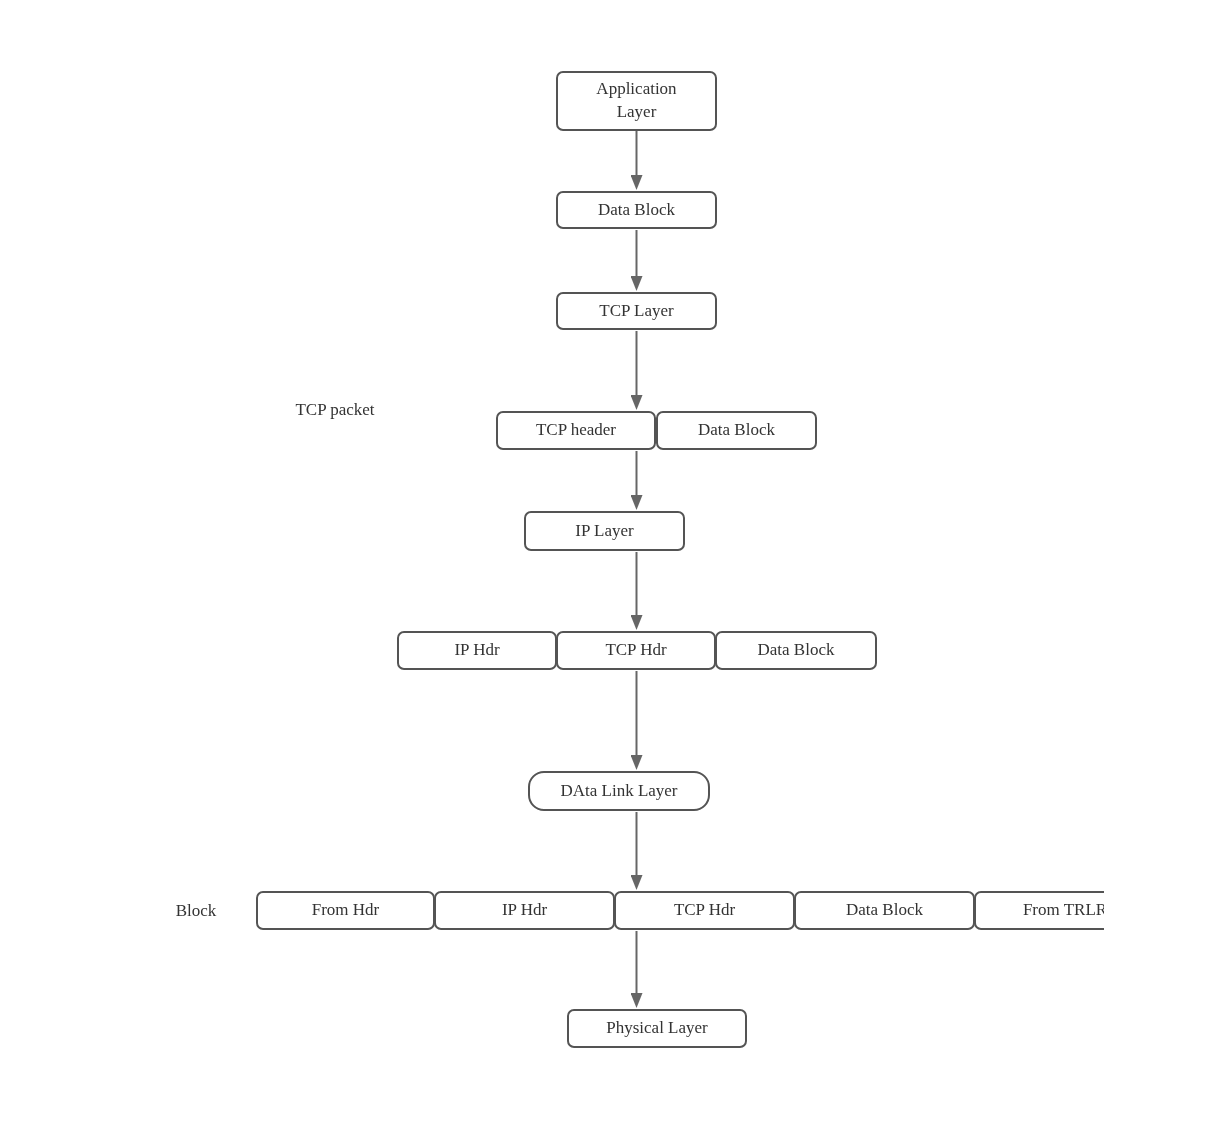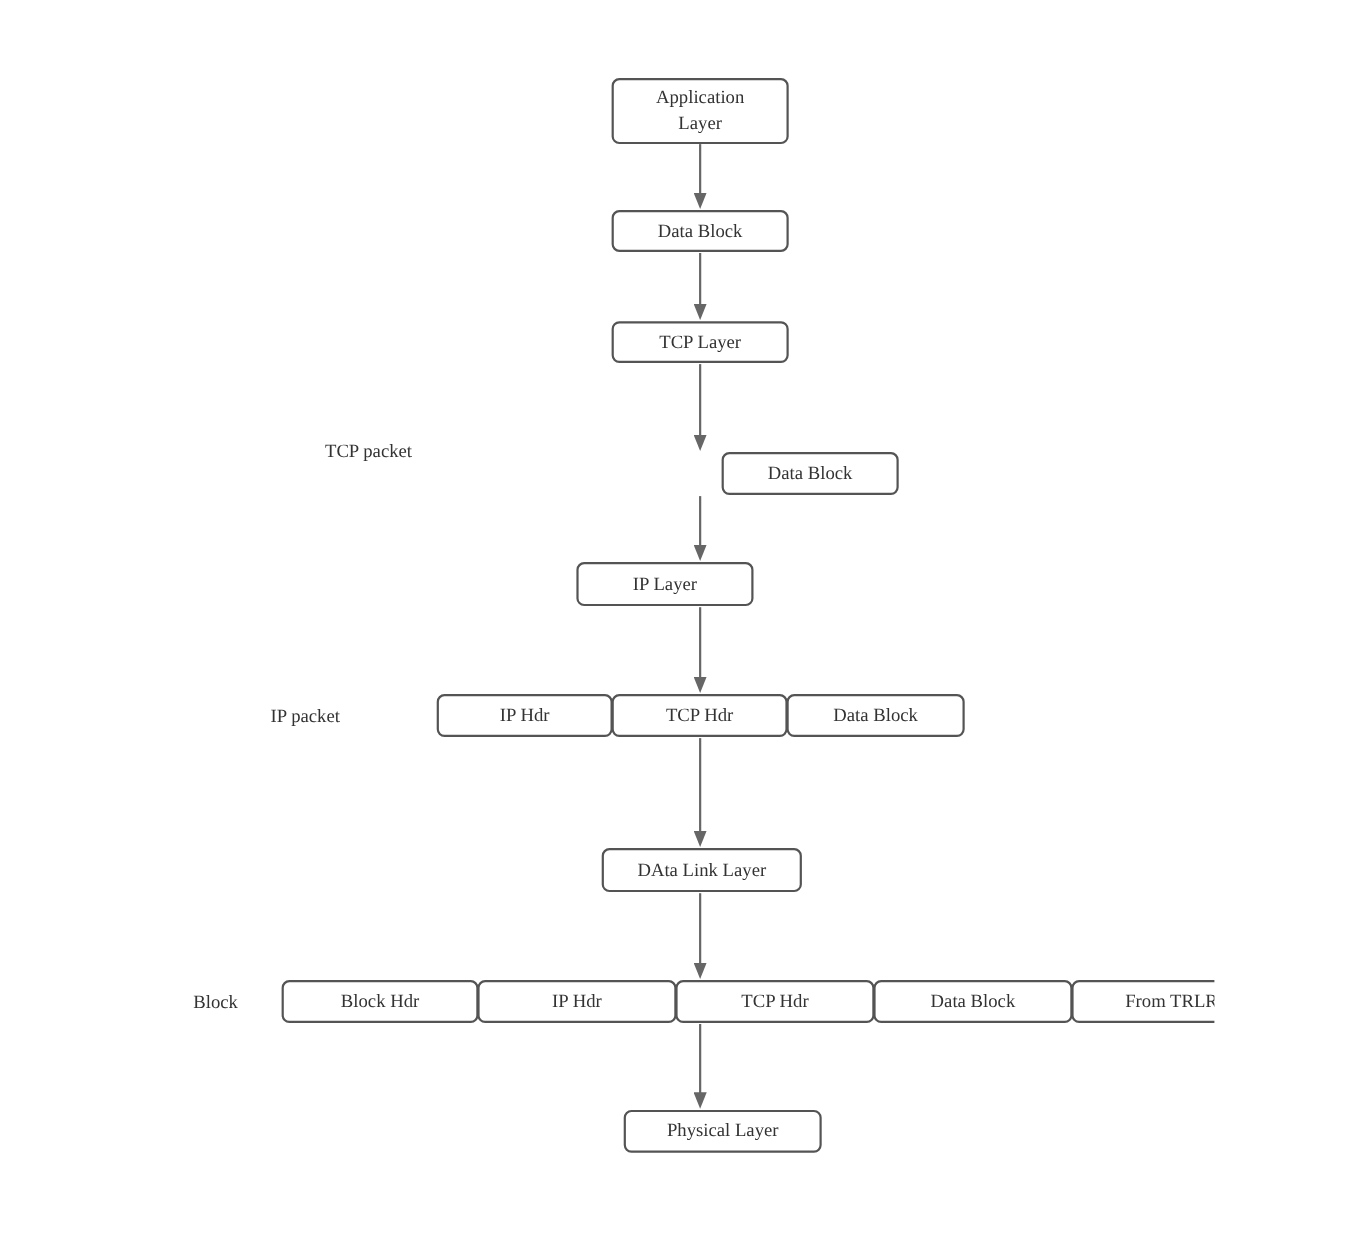--- a/index.html
+++ b/index.html
@@ -74,33 +74,33 @@
   </svg>
 
   <div class="node" style="left:556px; top:71px;  width:161px; height:60px;">Application
 Layer</div>
 
   <div class="node" style="left:556px; top:191px; width:161px; height:38px;">Data Block</div>
 
   <div class="node" style="left:556px; top:292px; width:161px; height:38px;">TCP Layer</div>
 
   <div class="row-label" style="left:250px; top:390px; width:170px; height:39px;">TCP packet</div>
+  <div class="node" style="left:496px; top:411px; width:160px; height:39px;">TCP header</div>
   <div class="node" style="left:656px; top:411px; width:161px; height:39px;">Data Block</div>
 
   <div class="node" style="left:524px; top:511px; width:161px; height:40px;">IP Layer</div>
 
-  <div class="row-label" style="left:195px; top:631px; width:165px; height:39px;">IP packet</div>
   <div class="node" style="left:397px; top:631px; width:160px; height:39px;">IP Hdr</div>
   <div class="node" style="left:556px; top:631px; width:160px; height:39px;">TCP Hdr</div>
   <div class="node" style="left:715px; top:631px; width:162px; height:39px;">Data Block</div>
 
-  <div class="node" style="left:547px; top:771px; width:182px; height:40px;">DAta Link Layer</div>
+  <div class="node" style="left:528px; top:771px; width:182px; height:40px;border-radius:16px;">DAta Link Layer</div>
 
   <div class="row-label" style="left:133px; top:891px; width:126px; height:39px;">Block</div>
-  <div class="node" style="left:256px; top:891px; width:179px; height:39px;">Block Hdr</div>
+  <div class="node" style="left:256px; top:891px; width:179px; height:39px;">From Hdr</div>
   <div class="node" style="left:434px; top:891px; width:181px; height:39px;">IP Hdr</div>
   <div class="node" style="left:614px; top:891px; width:181px; height:39px;">TCP Hdr</div>
   <div class="node" style="left:794px; top:891px; width:181px; height:39px;">Data Block</div>
   <div class="node" style="left:974px; top:891px; width:182px; height:39px;text-align:right;">From TRLR</div>
 
   <div class="node" style="left:567px; top:1009px; width:180px; height:39px;">Physical Layer</div>
 
 </div>
 
 </body></html>

